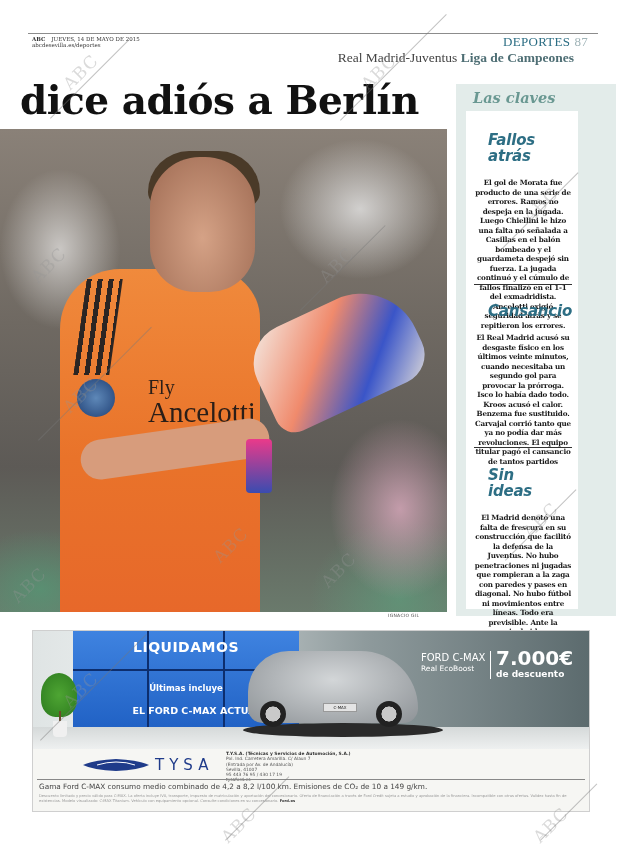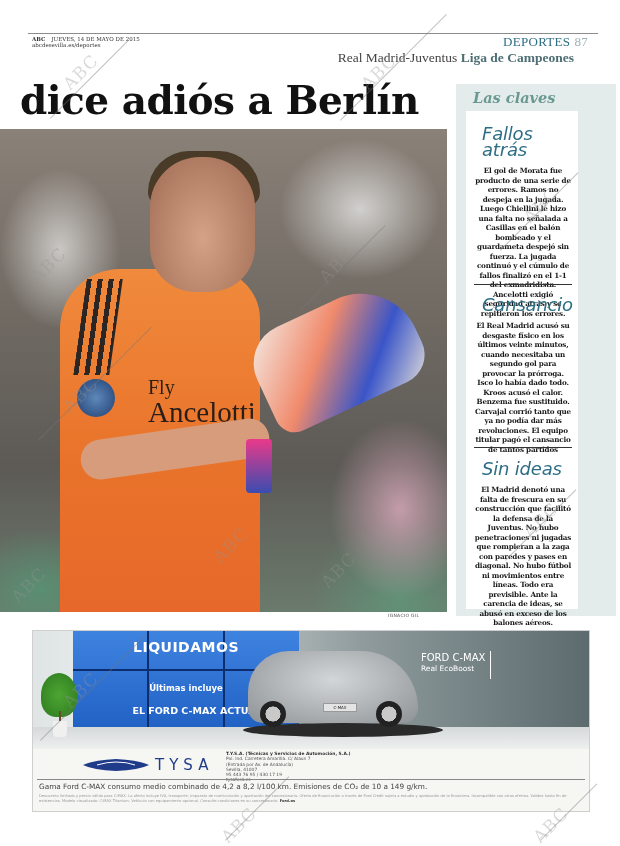--- a/index.html
+++ b/index.html
@@ -33,21 +33,21 @@
   .photo .sponsor .emi{font-size:29px;line-height:30px;}
   .photo .arm{position:absolute;left:80px;top:300px;width:190px;height:40px;background:#d79c7c;border-radius:20px;transform:rotate(-8deg);}
   .photo .glove{position:absolute;left:255px;top:175px;width:165px;height:105px;background:linear-gradient(135deg,#f4f0ea 0%,#f08a6c 40%,#3a55c8 70%,#e5e0da 100%);border-radius:40px 60px 30px 20px;transform:rotate(-25deg);}
   .photo .wrist{position:absolute;left:246px;top:310px;width:26px;height:54px;background:linear-gradient(180deg,#ea3a8a,#3a4cb0);border-radius:4px;}
   .credit{left:388px;top:613px;font-size:4.5px;color:#555;letter-spacing:0.3px;font-family:"DejaVu Sans",sans-serif;}
   
   .sidebar{left:456px;top:84px;width:160px;height:532px;background:#e3ecea;}
   .sb-title{position:absolute;left:17px;top:5px;font-size:14.5px;font-style:italic;font-weight:bold;color:#6a9892;font-family:"DejaVu Serif",serif;}
   .sb-inner{position:absolute;left:10px;top:27px;width:112px;height:498px;background:#ffffff;}
   .clave{position:absolute;left:8px;width:98px;}
-  .clave h3{margin:8px;font-size:18px;font-weight:normal;font-style:italic;color:#2d6e84;font-family:"DejaVu Sans",sans-serif;line-height:16px;letter-spacing:-0.2px;}
+  .clave h3{margin:14px;font-size:15px;font-weight:bold;font-style:italic;color:#2d6e84;font-family:"DejaVu Sans",sans-serif;line-height:16px;letter-spacing:-0.2px;}
   .clave p{margin:4px 0 0 0;font-size:7.2px;line-height:9.5px;font-weight:bold;color:#1a1a1a;font-family:"DejaVu Serif",serif;letter-spacing:-0.2px;text-align:center;}
   .clave-rule{position:absolute;left:8px;width:98px;height:1px;background:#333;}
   
   .ad{left:32px;top:630px;width:556px;height:180px;background:#f6f6f3;border:1px solid #cfcfcf;}
   .ad-scene{position:absolute;left:0;top:0;width:556px;height:118px;background:linear-gradient(90deg,#dfe4e4 0%,#e8ecec 15%,#8e9a9c 60%,#5c6b6e 100%);}
   .ad-screen{position:absolute;left:40px;top:0;width:226px;height:96px;background:
      repeating-linear-gradient(90deg,transparent 0 74px,#0d2e6e 74px 76px),
      linear-gradient(180deg,#3f83e0,#2162c5);}
   .ad-screen .l1{position:absolute;left:0;width:226px;top:8px;text-align:center;color:#fff;font-family:"DejaVu Sans",sans-serif;font-size:14px;font-weight:bold;letter-spacing:0.5px;}
   .ad-screen .l2{position:absolute;left:11px;width:226px;top:27px;text-align:center;color:#fff;font-family:"DejaVu Sans",sans-serif;font-size:9.5px;font-weight:bold;margin-top:47px;}
@@ -151,20 +151,24 @@
     <div class="ad-car">
       <div class="w1"></div>
       <div class="w2"></div>
       <div class="plate">C-MAX</div>
     </div>
     <div class="ad-model">
       <div>FORD C-MAX</div>
       <div class="m2">Real EcoBoost</div>
     </div>
     <div class="ad-sep"></div>
+    <div class="ad-price">
+      <div class="big">7.000€</div>
+      <div class="small">de descuento</div>
+    </div>
   </div>
 
   <svg class="tysa-logo" viewBox="0 0 70 14">
     <path d="M2 7 Q12 2 35 1 Q58 2 68 7 Q58 12 35 13 Q12 12 2 7Z" fill="#1f3b8a"></path>
     <path d="M16 7 Q26 4 35 4 Q46 4 54 7" stroke="#fff" stroke-width="1" fill="none"></path>
   </svg>
   <div class="tysa-text">TYSA</div>
   <div class="tysa-info">
     <div class="bold">T.Y.S.A. (Técnicas y Servicios de Automoción, S.A.)</div>
     <div>Pol. Ind. Carretera Amarilla. C/ Alaun 7</div>

